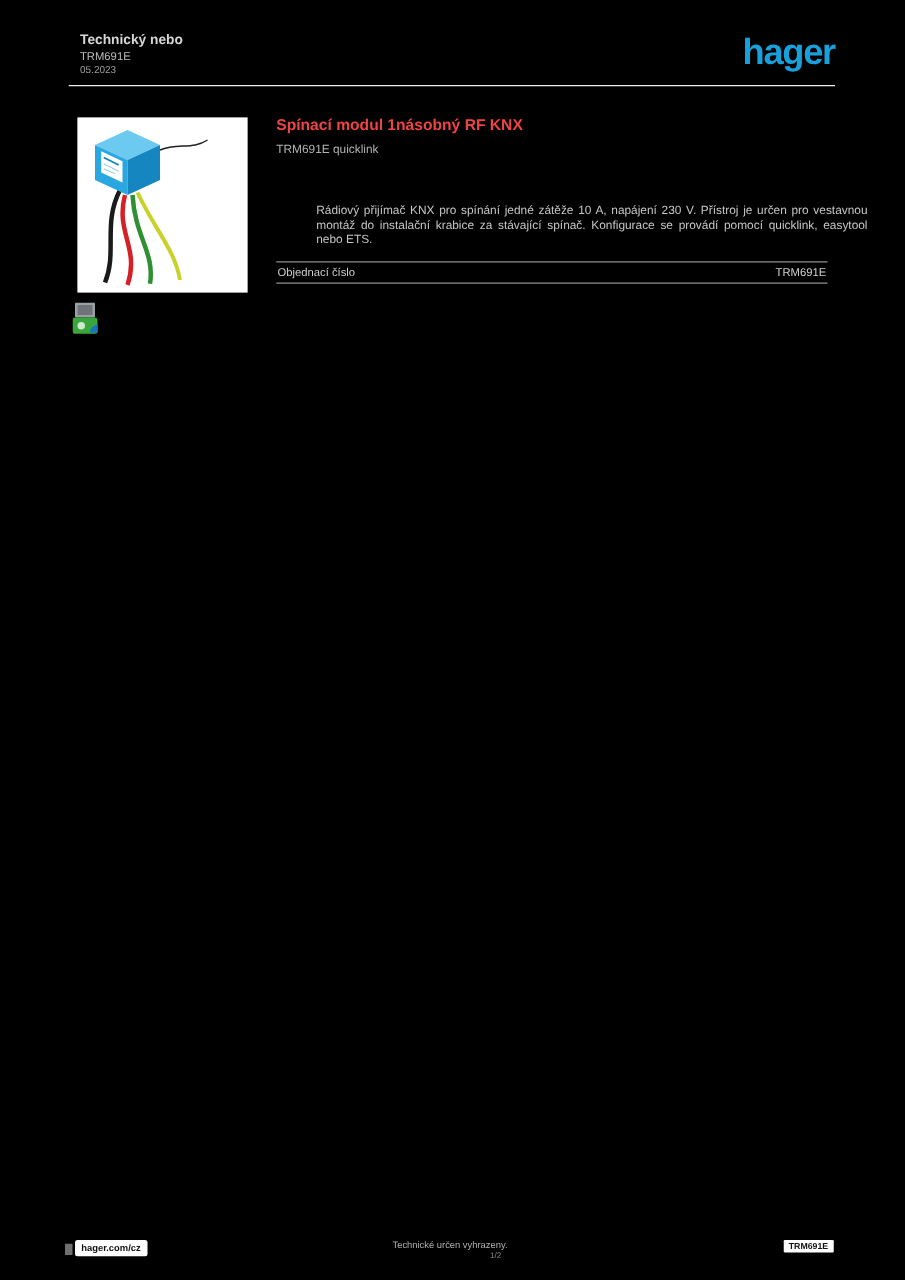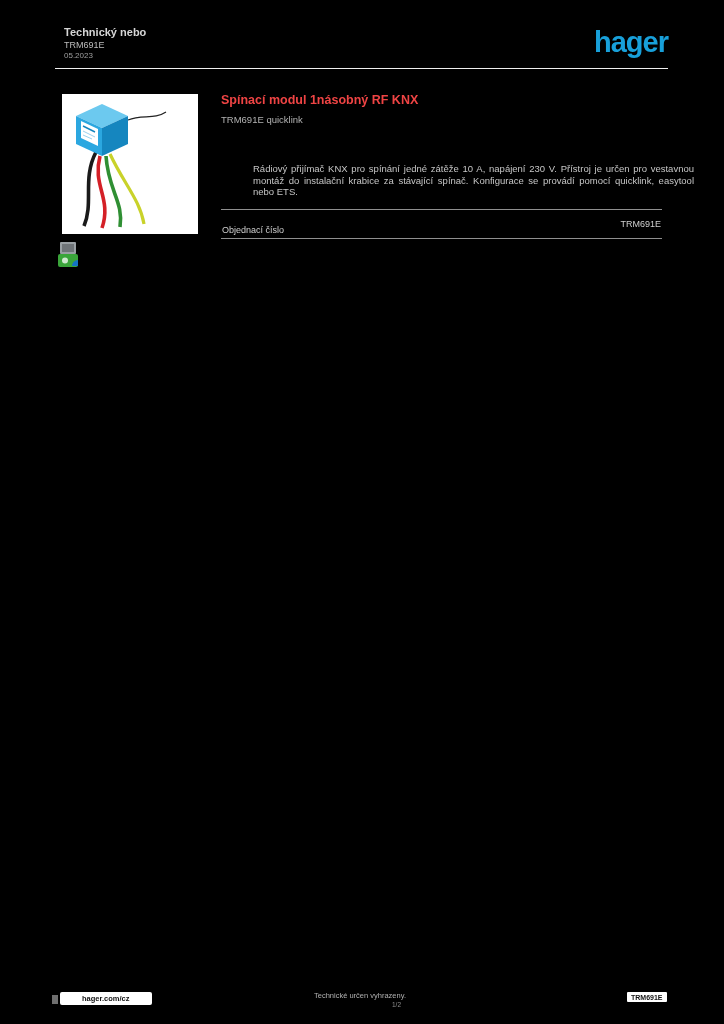--- a/index.html
+++ b/index.html
@@ -25,30 +25,30 @@
   
   .title{left:221px;top:93px;width:440px;font-size:12.5px;font-weight:bold;color:#ef4444;}
   .subtitle{left:221px;top:114px;font-size:9.5px;color:#b2b2b2;}
   .description{left:221px;top:163px;width:441px;font-size:9.5px;line-height:11.5px;
                color:#c6c6c6;text-align:justify;margin-left:32px;}
 
   .spec-table{left:221px;top:209px;width:441px;}
   .spec-row{display:flex;justify-content:space-between;align-items:center;
             border-top:1px solid #8f8f8f;border-bottom:1px solid #8f8f8f;
             padding:3px 1px;}
-  .spec-label{font-size:9px;color:#cfcfcf;margin-top:12px;}
+  .spec-label{font-size:9px;color:#cfcfcf;}
   .spec-value{font-size:9px;color:#cfcfcf;text-align:right;}
 
   
   .badge{left:58px;top:242px;width:22px;height:26px;}
 
   
   .footer-web-icon{left:52px;top:995px;width:6px;height:9px;background:#6f6f6f;}
   .footer-link{left:60px;top:992px;background:#ffffff;border-radius:2px;
-               padding:2px 22px;font-size:7.5px;font-weight:bold;color:#111;}
+               padding:2px 5px;font-size:7.5px;font-weight:bold;color:#111;}
   .footer-note{left:314px;top:991px;font-size:7.5px;color:#b0b0b0;}
   .footer-page{left:392px;top:1001px;font-size:6.5px;color:#8d8d8d;}
   .footer-code{left:627px;top:992px;background:#ffffff;border-radius:1px;
                padding:1.5px 4px;font-size:7px;font-weight:bold;color:#111;}
 </style>
 </head>
 <body>
 
 <div class="abs hdr-line1">Technický nebo</div>
 <div class="abs hdr-line2">TRM691E</div>

